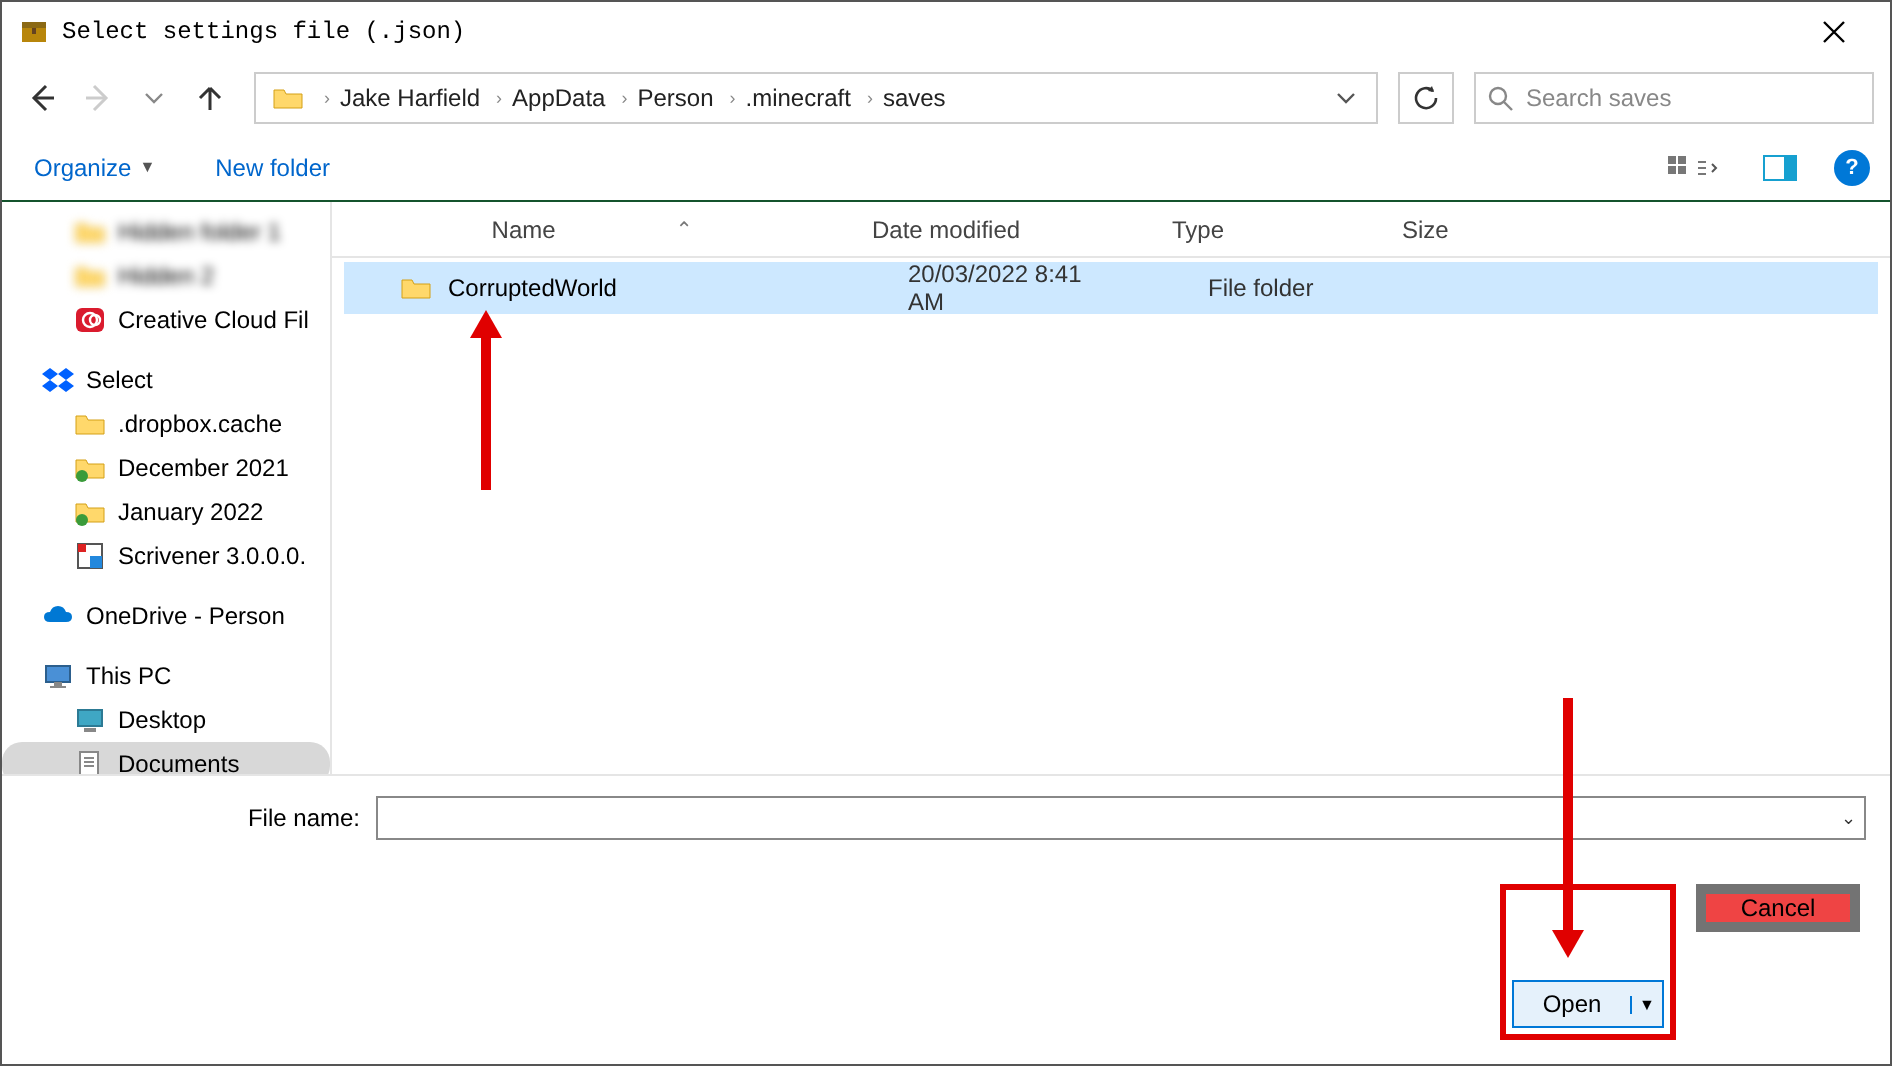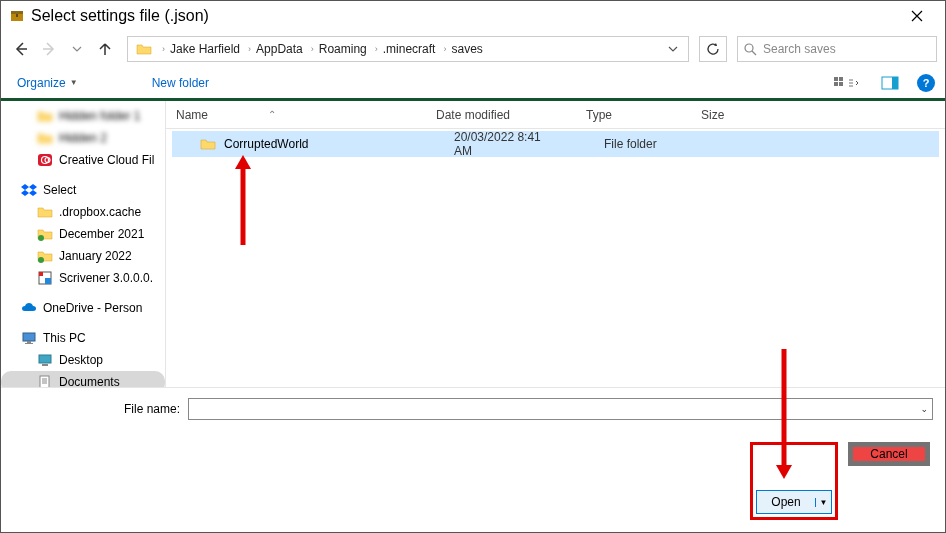--- a/index.html
+++ b/index.html
@@ -2,58 +2,58 @@
 <html><head>
 <meta charset="utf-8">
 <style>
 * { box-sizing: border-box; margin: 0; padding: 0; font-family: "Segoe UI", Tahoma, sans-serif; font-size: 12px; }
 html, body { width: 946px; height: 533px; overflow: hidden; background: #fff; }
 .window { width: 946px; height: 533px; border: 1px solid #555; display: flex; flex-direction: column; background: #fff; }
 
 
 .titlebar { height: 30px; display: flex; align-items: center; padding: 0 8px; }
 .titlebar .ticon { width: 16px; height: 16px; margin-right: 6px; }
-.titlebar .title { flex: 1; font-size: 16px; }
+.titlebar .title { flex: 1; font-size: 12px; font-family: Liberation Mono, monospace; }
 .titlebar .close { width: 40px; height: 30px; display: flex; align-items: center; justify-content: center; font-size: 14px; }
 
 
 .navbar { height: 36px; display: flex; align-items: center; padding: 0 8px; gap: 4px; }
 .navbtn { width: 24px; height: 24px; display: flex; align-items: center; justify-content: center; color: #555; }
 .navbtn.disabled { color: #bbb; }
 .breadcrumb { flex: 1; height: 26px; border: 1px solid #ccc; display: flex; align-items: center; padding: 0 4px; margin: 0 6px; }
 .bc-icon { width: 16px; height: 16px; margin: 0 4px; }
 .bc-sep { color: #888; padding: 0 3px 0 6px; font-size: 9px; }
 .bc-item { padding: 0 2px; color: #222; }
 .bc-expand { margin-left: auto; color: #555; font-size: 10px; padding: 0 6px; }
 .refreshbtn { width: 28px; height: 26px; border: 1px solid #ccc; display: flex; align-items: center; justify-content: center; margin-right: 6px; }
 .searchbox { width: 200px; height: 26px; border: 1px solid #ccc; display: flex; align-items: center; padding: 0 6px; color: #888; }
 .searchbox .sicon { margin-right: 6px; }
 
 
-.toolbar { height: 34px; border-bottom: 3px solid #14532d; display: flex; align-items: center; padding: 0 10px; gap: 44px; }
+.toolbar { height: 34px; border-bottom: 1px solid #14532d; display: flex; align-items: center; padding: 0 10px; }
 .tool-link { color: #0066cc; padding: 4px 6px; margin-right: 18px; display: flex; align-items: center; }
 .tool-link .caret { font-size: 8px; margin-left: 4px; color: #555; }
 .toolbar-right { margin-left: auto; display: flex; align-items: center; gap: 10px; }
 .viewbtn { width: 34px; height: 22px; display: flex; align-items: center; justify-content: center; color: #555; }
 .help { width: 18px; height: 18px; border-radius: 50%; background: #0078d7; color: #fff; display: flex; align-items: center; justify-content: center; font-size: 11px; font-weight: bold; }
 
 
 .body { flex: 1; display: flex; min-height: 0; }
 .sidebar { width: 165px; border-right: 1px solid #e5e5e5; overflow: hidden; padding-top: 4px; }
 .tree-item { height: 22px; display: flex; align-items: center; padding-left: 20px; white-space: nowrap; overflow: hidden; }
 .tree-item.l2 { padding-left: 36px; }
 .tree-item.selected { background: #d8d8d8; border-radius: 10px; }
 .tree-item.blurred { filter: blur(2.5px); }
 .tree-item .ticon2 { width: 16px; height: 16px; margin-right: 6px; flex-shrink: 0; }
 .tree-spacer { height: 8px; }
 
 .main { flex: 1; display: flex; flex-direction: column; }
 .cols { height: 28px; border-bottom: 1px solid #e5e5e5; display: flex; align-items: center; color: #444; }
 .col { padding: 0 10px; }
-.col.name { width: 260px; display:flex; align-items:center; }
+.col.name { width: 260px; display:flex; align-items:center;justify-content:center; }
 .col.name .sort { margin-left: 60px; font-size: 10px; color: #777; }
 .col.date { width: 150px; }
 .col.type { width: 115px; }
 .col.size { width: 80px; }
 .filerow { height: 26px; display: flex; align-items: center; margin: 2px 6px 0 6px; }
 .filerow.selected { background: #cde8ff; }
 .filerow .cell { padding: 0 28px; }
 .filerow .name { width: 254px; display:flex; align-items:center; }
 .filerow .date { width: 150px; color: #333; }
 .filerow .type { width: 115px; color: #333; }
@@ -128,21 +128,21 @@
       <span class="bc-icon">
         <svg width="16" height="16" viewBox="0 0 16 16">
             <path d="M1 4 L6 4 L7 6 L15 6 L15 13 L1 13 Z" fill="#ffd86b" stroke="#d4a017" stroke-width="0.5"></path>
           </svg>
       </span>
       <span class="bc-sep">›</span>
       <span class="bc-item">Jake Harfield</span>
       <span class="bc-sep">›</span>
       <span class="bc-item">AppData</span>
       <span class="bc-sep">›</span>
-      <span class="bc-item">Roaming</span>
+      <span class="bc-item">Person</span>
       <span class="bc-sep">›</span>
       <span class="bc-item">.minecraft</span>
       <span class="bc-sep">›</span>
       <span class="bc-item">saves</span>
       <span class="bc-expand">
         <svg width="10" height="10" viewBox="0 0 10 10">
             <path d="M1 3 L5 7 L9 3" stroke="#555" stroke-width="1.2" fill="none"></path>
           </svg>
       </span>
     </div>

